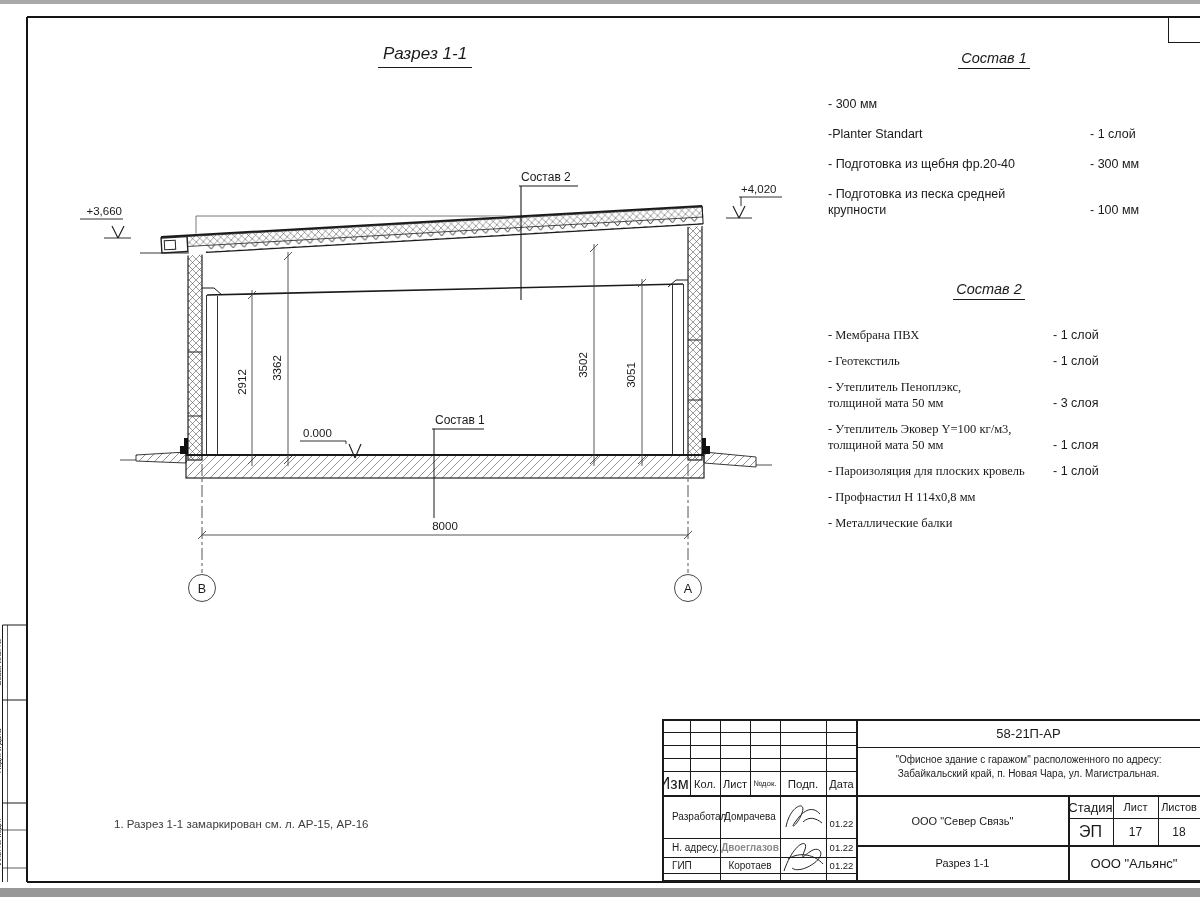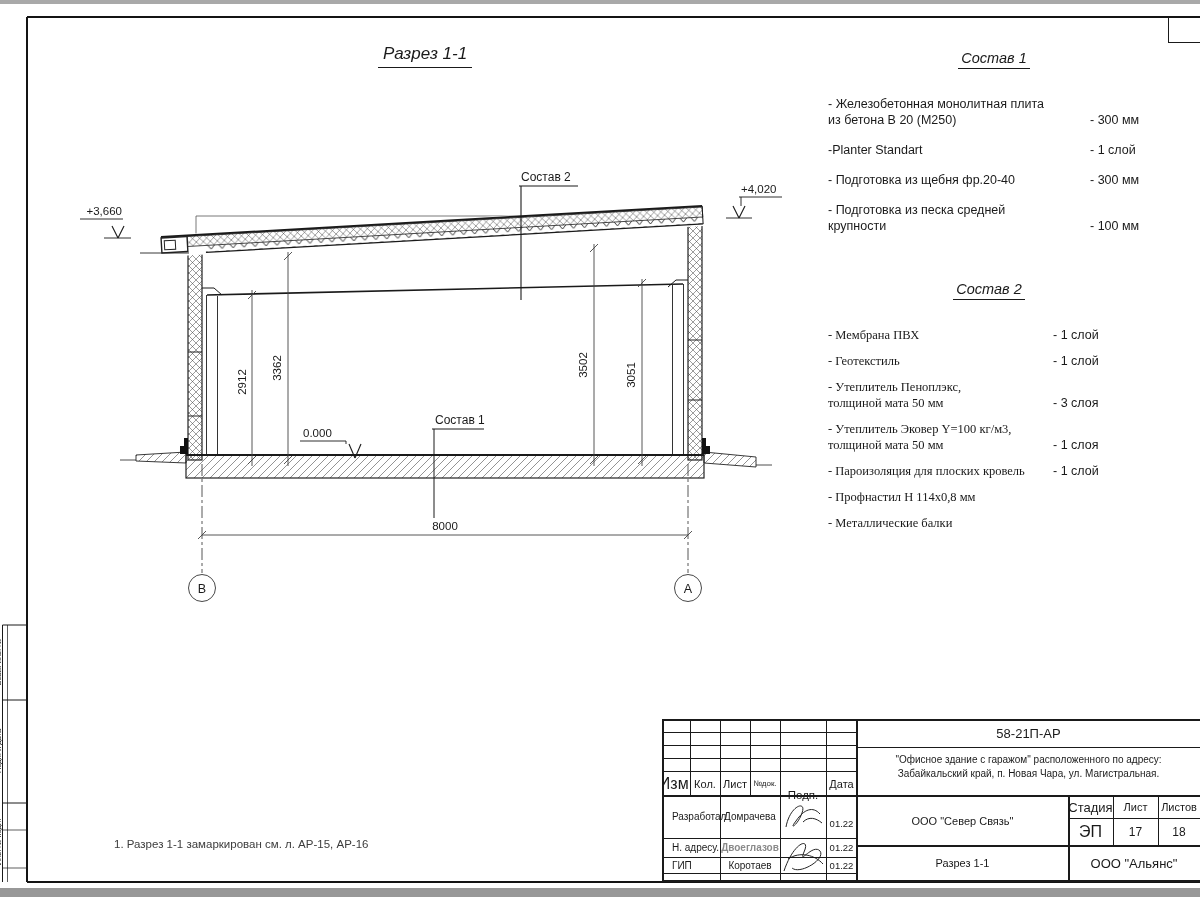--- a/index.html
+++ b/index.html
@@ -16,21 +16,21 @@
   .s-head{font-style:italic;font-size:14.5px;text-align:center;margin-bottom:27px;}
   .s-head span{display:inline-block;border-bottom:1.4px solid #1a1a1a;padding:0 3px 2px 3px;}
   .s-item{display:flex;align-items:flex-end;}
   .s1 .s-item{margin-bottom:14px;}
   .s2 .s-item{margin-bottom:10px;}
   .s-name{white-space:pre-line;}
   .s1 .s-name{width:262px;}
   .s2 .s-name{width:225px;font-family:Liberation Serif, serif;}
   .s-qty{white-space:nowrap;}
   
-  .note{position:absolute;left:114px;top:838px;width:340px;font-size:11.5px;color:#3c3c3c;}
+  .note{position:absolute;left:114px;top:818px;width:340px;font-size:11.5px;color:#3c3c3c;}
   
   .tb{position:absolute;left:662px;top:719px;width:538px;height:163px;overflow:hidden;}
   .ln{position:absolute;background:#1a1a1a;}
   .tb-text{position:absolute;display:flex;align-items:center;justify-content:center;
            text-align:center;overflow:hidden;}
   .left-al{justify-content:flex-start;padding-left:10px;text-align:left;}
   .muted{color:#8a8a8a;font-weight:bold;}
   .fmt-box{position:absolute;left:1168px;top:17px;width:32px;height:25px;
            border-left:1.5px solid #1a1a1a;border-bottom:1.5px solid #1a1a1a;}
   .sig-svg{position:absolute;pointer-events:none;}
@@ -193,22 +193,20 @@
     </g>
   </svg>
 
   <div class="dwg-title">
     <span>Разрез 1-1</span>
   </div>
 
   <div class="s-list s1" style="left:828px;top:50px;width:332px">
     <div class="s-head"><span>Состав 1</span></div>
     <div class="s-item">
-      <div class="s-name">- Железобетонная  монолитная плита
-из бетона В 20 (М250)</div>
       <div class="s-qty">- 300 мм</div>
     </div>
     <div class="s-item">
       <div class="s-name">-Planter Standart</div>
       <div class="s-qty">- 1 слой</div>
     </div>
     <div class="s-item">
       <div class="s-name">- Подготовка из щебня фр.20-40</div>
       <div class="s-qty">- 300 мм</div>
     </div>
@@ -283,21 +281,21 @@
     <div class="ln" style="left:195px;top:126px;width:343px;height:1.5px"></div>
     <div class="ln" style="left:406px;top:76px;width:1.5px;height:87px"></div>
     <div class="ln" style="left:451px;top:76px;width:1px;height:51px"></div>
     <div class="ln" style="left:496px;top:76px;width:1px;height:51px"></div>
     <div class="ln" style="left:406px;top:99px;width:132px;height:1px"></div>
 
     <div class="tb-text" style="left:0;top:53px;width:28px;height:23px;font-size:16px">Изм.</div>
     <div class="tb-text" style="left:28px;top:53px;width:30px;height:23px;font-size:11px">Кол.</div>
     <div class="tb-text" style="left:58px;top:53px;width:30px;height:23px;font-size:11px">Лист</div>
     <div class="tb-text" style="left:88px;top:53px;width:30px;height:23px;font-size:8px">№док.</div>
-    <div class="tb-text" style="left:118px;top:64px;width:46px;height:23px;font-size:11.5px">Подп.</div>
+    <div class="tb-text" style="left:118px;top:53px;width:46px;height:23px;font-size:11.5px">Подп.</div>
     <div class="tb-text" style="left:164px;top:53px;width:31px;height:23px;font-size:11px">Дата</div>
 
     <div class="tb-text left-al" style="left:0;top:76px;width:58px;height:43px;font-size:10px">Разработал</div>
     <div class="tb-text" style="left:58px;top:76px;width:60px;height:43px;font-size:10px">Домрачева</div>
     <div class="tb-text" style="left:164px;top:90px;width:31px;height:29px;font-size:9.5px">01.22</div>
     <div class="tb-text left-al" style="left:0;top:119px;width:58px;height:19px;font-size:10px">Н. адресу.</div>
     <div class="tb-text muted" style="left:58px;top:119px;width:60px;height:19px;font-size:10px">Двоеглазов</div>
     <div class="tb-text" style="left:164px;top:119px;width:31px;height:19px;font-size:9.5px">01.22</div>
     <div class="tb-text left-al" style="left:0;top:138px;width:58px;height:16px;font-size:10px">ГИП</div>
     <div class="tb-text" style="left:58px;top:138px;width:60px;height:16px;font-size:10px">Коротаев</div>

